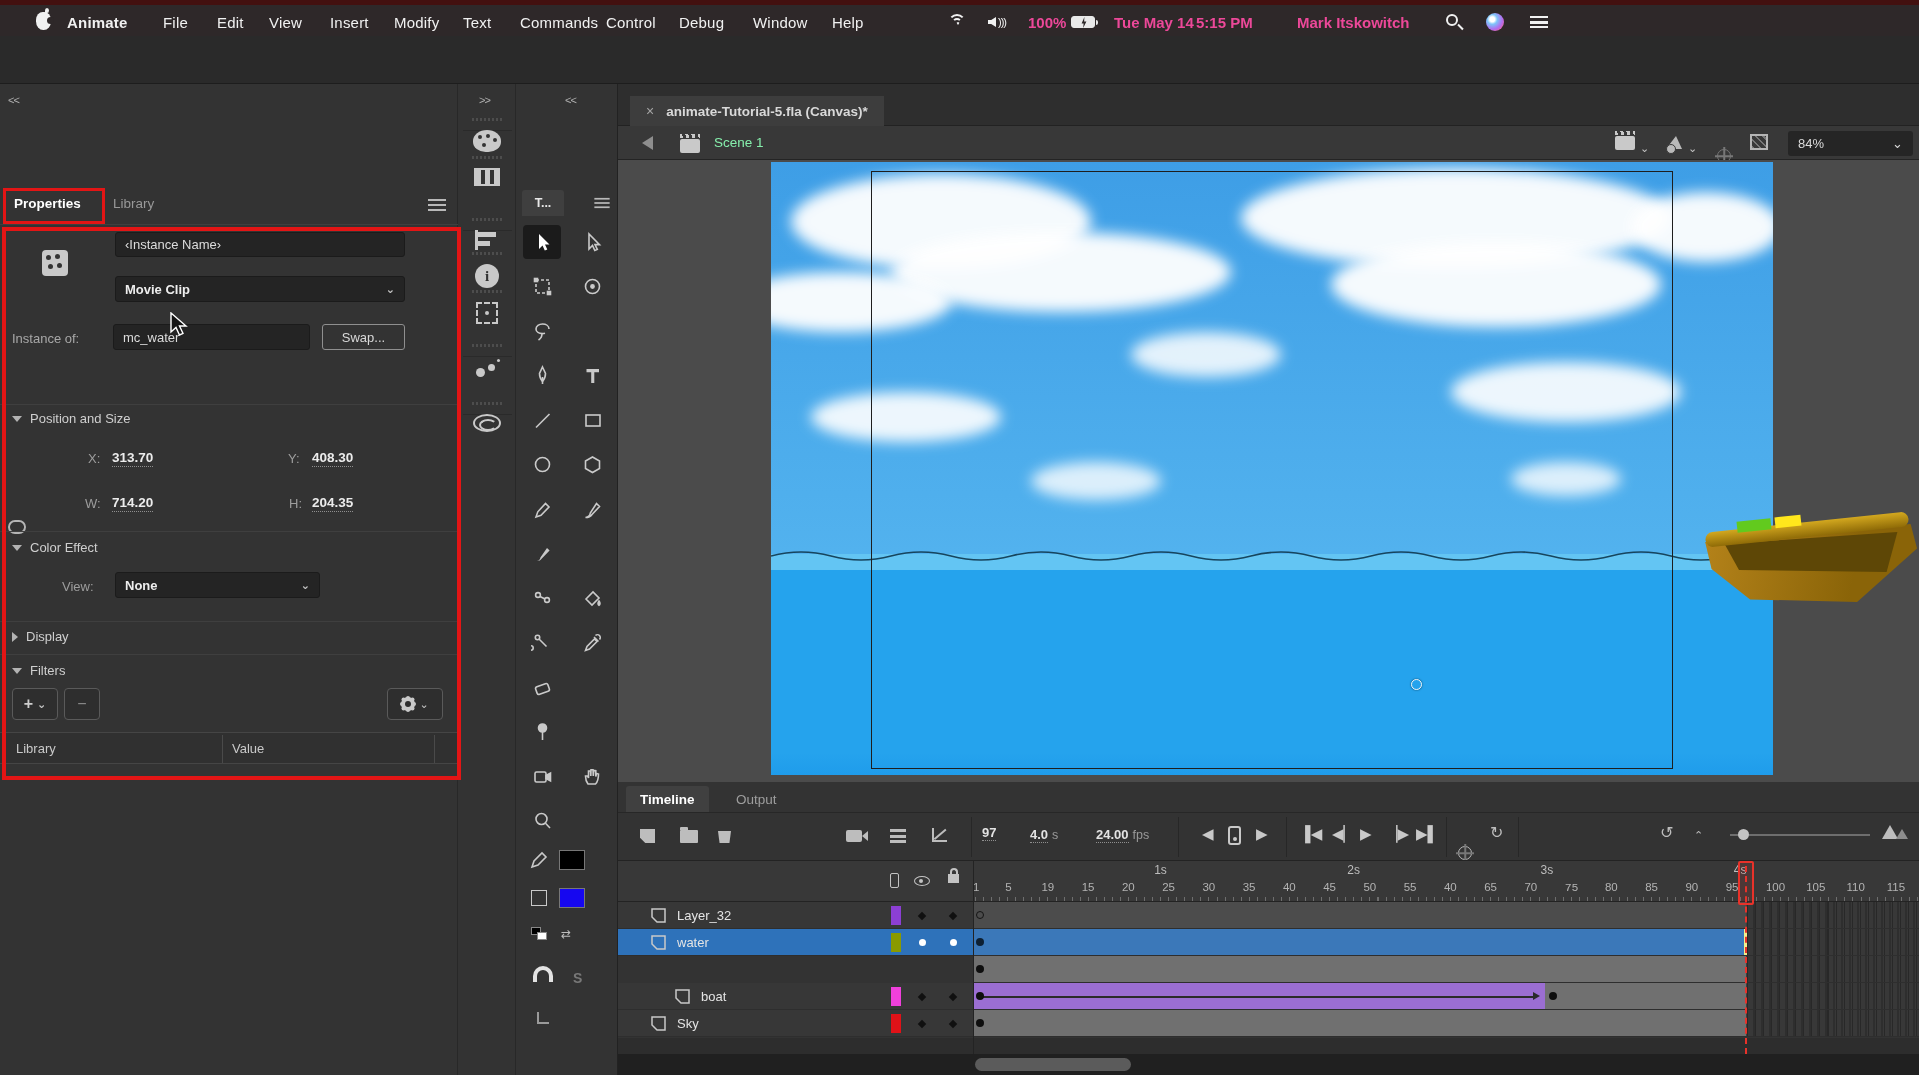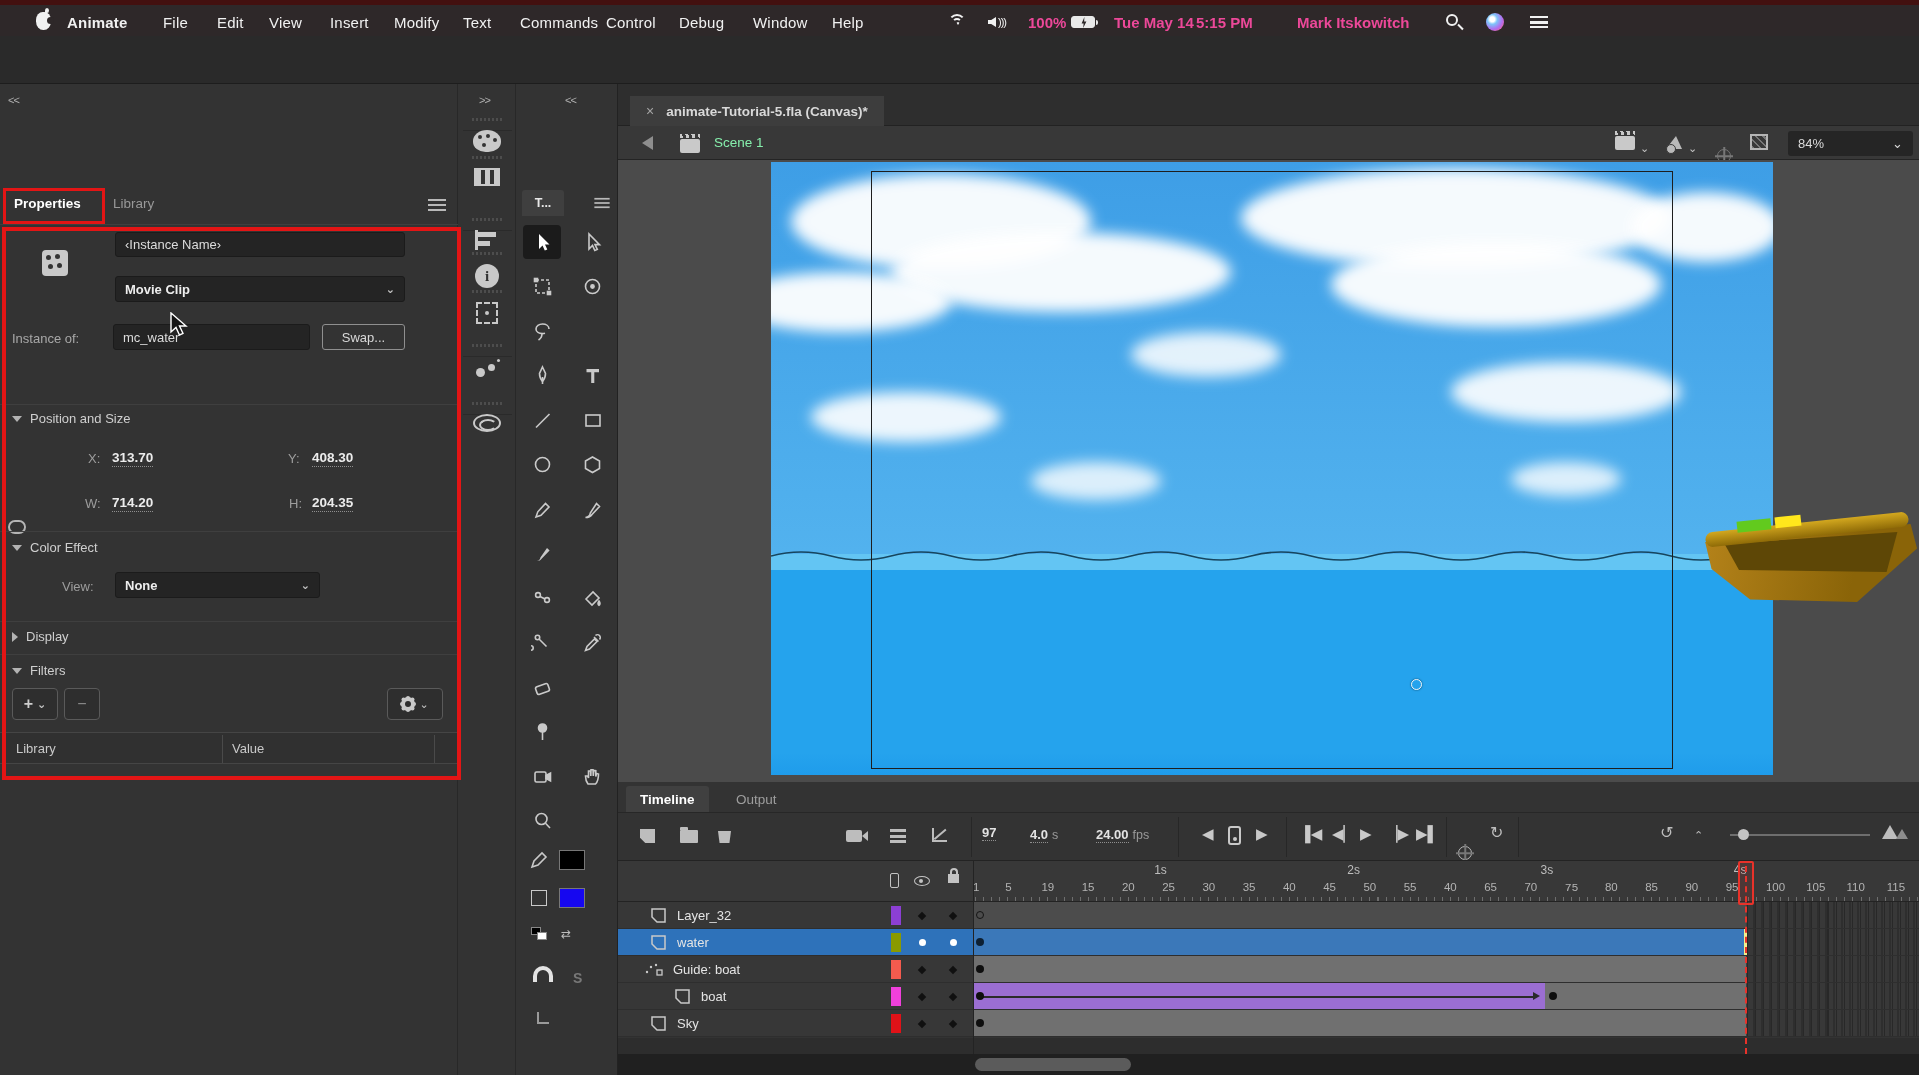--- a/index.html
+++ b/index.html
@@ -715,34 +715,20 @@
           <div class="lswatch" style="background: rgb(138, 154, 0);"></div>
           <div class="ldot white" style="left: 301px;"></div>
           <div class="ldot white" style="left: 332px;"></div>
         </div>
         <div class="track" style="top: 27px;">
           <div class="tfill" style="left: 0px; width: 772.8px; background: rgb(59, 120, 185);"></div>
           <div class="kf" style="left: 3px; background: rgb(13, 32, 51);"></div>
           <div class="tfill" style="left: 770.8px; width: 3px; background: rgb(242, 239, 142);"></div>
           <div class="after-ph" style="left: 773.8px; width: 173.2px;"></div>
         </div>
-        <div class="lrow" style="top: 54px;">
-          <span style="margin-left: 26px; display: inline-flex;">
-            <svg width="19" height="15" viewBox="0 0 19 15">
-              <circle cx="3" cy="10" r="1.2" fill="#c9c9c9"></circle>
-              <circle cx="7" cy="5" r="1.2" fill="#c9c9c9"></circle>
-              <circle cx="12" cy="3" r="1.2" fill="#c9c9c9"></circle>
-              <rect x="13" y="8" width="5" height="5" fill="none" stroke="#c9c9c9" stroke-width="1.3"></rect>
-            </svg>
-          </span>
-          <span class="lname">Guide: boat</span>
-          <div class="lswatch" style="background: rgb(244, 91, 78);"></div>
-          <div class="ldot" style="left: 301px;"></div>
-          <div class="ldot" style="left: 332px;"></div>
-        </div>
         <div class="track" style="top: 54px;">
           <div class="tfill" style="left: 0px; width: 772.8px; background: rgb(112, 112, 112);"></div>
           <div class="kf" style="left: 3px; background: rgb(14, 14, 14);"></div>
           <div class="after-ph" style="left: 773.8px; width: 173.2px;"></div>
         </div>
         <div class="lrow" style="top: 81px;">
           <span style="margin-left: 56px; display: inline-flex;">
             <svg width="17" height="17" viewBox="0 0 17 17">
               <path d="M2,2 L15,2 L15,15 L7,15 L2,10 Z" fill="none" stroke="#c9c9c9" stroke-width="1.5"></path>
             </svg>

